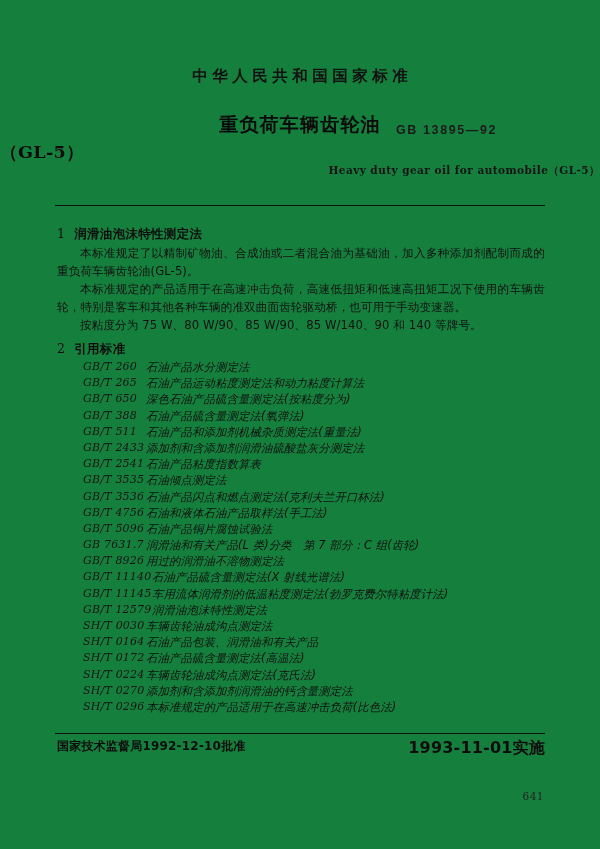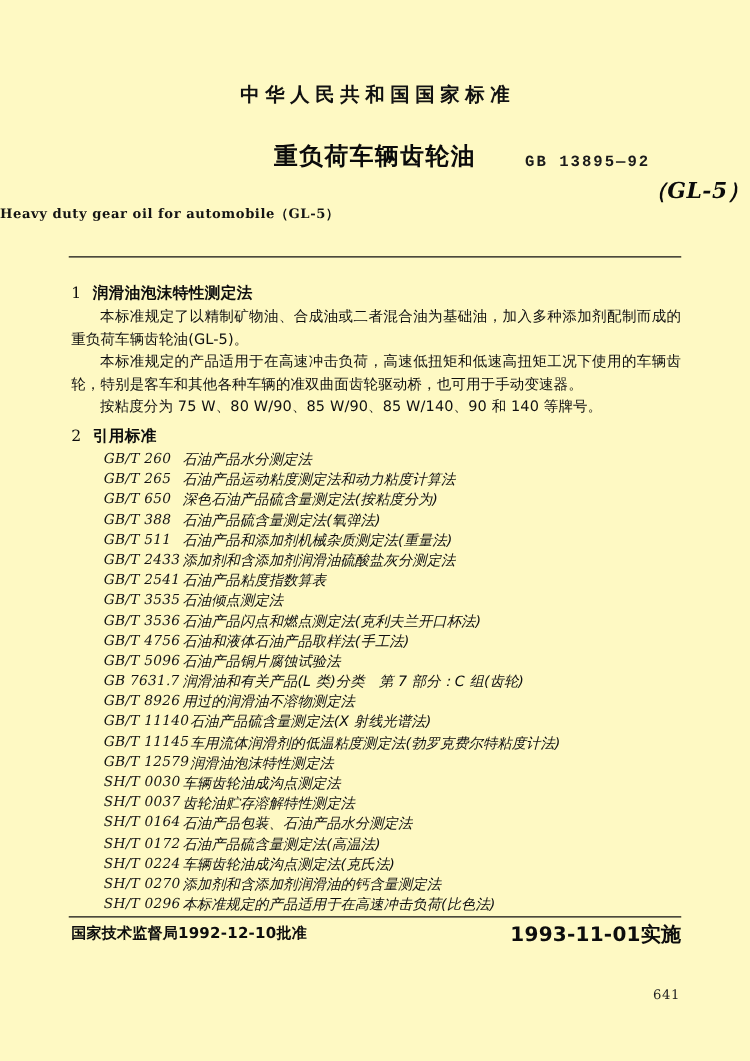--- a/index.html
+++ b/index.html
@@ -12,21 +12,21 @@
     height: 849px;
     position: relative;
     font-family: "DejaVu Sans", "Liberation Sans", sans-serif;
     color: #0a0a0a;
     overflow: hidden;
   }
 
   .page {
     position: absolute;
     inset: 0;
-    background: #fef9c3;
+    background: #15803d;
   }
 
   
   .national-header {
     position: absolute;
     top: 66px;
     left: 0;
     width: 600px;
     text-align: center;
     font-size: 15.5px;
@@ -45,46 +45,45 @@
     font-size: 19px;
     font-weight: bold;
     letter-spacing: 1.2px;
     color: #0b0b0b;
   }
   .doc-title-line2 {
     position: absolute;
     top: 140px;
     left: 0;
     width: 600px;
-    text-align: right;
+    text-align: left;
     font-size: 17.5px;
     font-weight: bold;
     font-family: "DejaVu Serif", "Liberation Serif", serif;
     letter-spacing: 0.4px;
     color: #0b0b0b;
-    font-style: italic;
   }
 
   .gb-number {
     position: absolute;
     top: 123px;
-    left: 420px;
-    font-family: Liberation Mono, monospace;
+    left: 396px;
+    font-family: Liberation Sans, sans-serif;
     font-size: 12.5px;
     font-weight: bold;
     letter-spacing: 1.6px;
     color: #1a1a1a;
   }
 
   .english-title {
     position: absolute;
     top: 164px;
     left: 0;
     width: 600px;
-    text-align: left;
+    text-align: right;
     font-family: "DejaVu Serif", "Liberation Serif", serif;
     font-size: 10.5px;
     font-weight: bold;
     letter-spacing: 0.45px;
     color: #141414;
   }
 
   
   .rule {
     position: absolute;
@@ -288,26 +287,22 @@
       </div>
       <div class="ref-row wide">
         <span class="ref-code">GB/T 12579</span>
         <span class="ref-name">润滑油泡沫特性测定法</span>
       </div>
       <div class="ref-row">
         <span class="ref-code">SH/T 0030</span>
         <span class="ref-name">车辆齿轮油成沟点测定法</span>
       </div>
       <div class="ref-row">
-        <span class="ref-code">SH/T 0037</span>
-        <span class="ref-name">齿轮油贮存溶解特性测定法</span>
-      </div>
-      <div class="ref-row">
         <span class="ref-code">SH/T 0164</span>
-        <span class="ref-name">石油产品包装、石油产品水分测定法</span>
+        <span class="ref-name">石油产品包装、润滑油和有关产品</span>
       </div>
       <div class="ref-row">
         <span class="ref-code">SH/T 0172</span>
         <span class="ref-name">石油产品硫含量测定法(高温法)</span>
       </div>
       <div class="ref-row">
         <span class="ref-code">SH/T 0224</span>
         <span class="ref-name">车辆齿轮油成沟点测定法(克氏法)</span>
       </div>
       <div class="ref-row">

